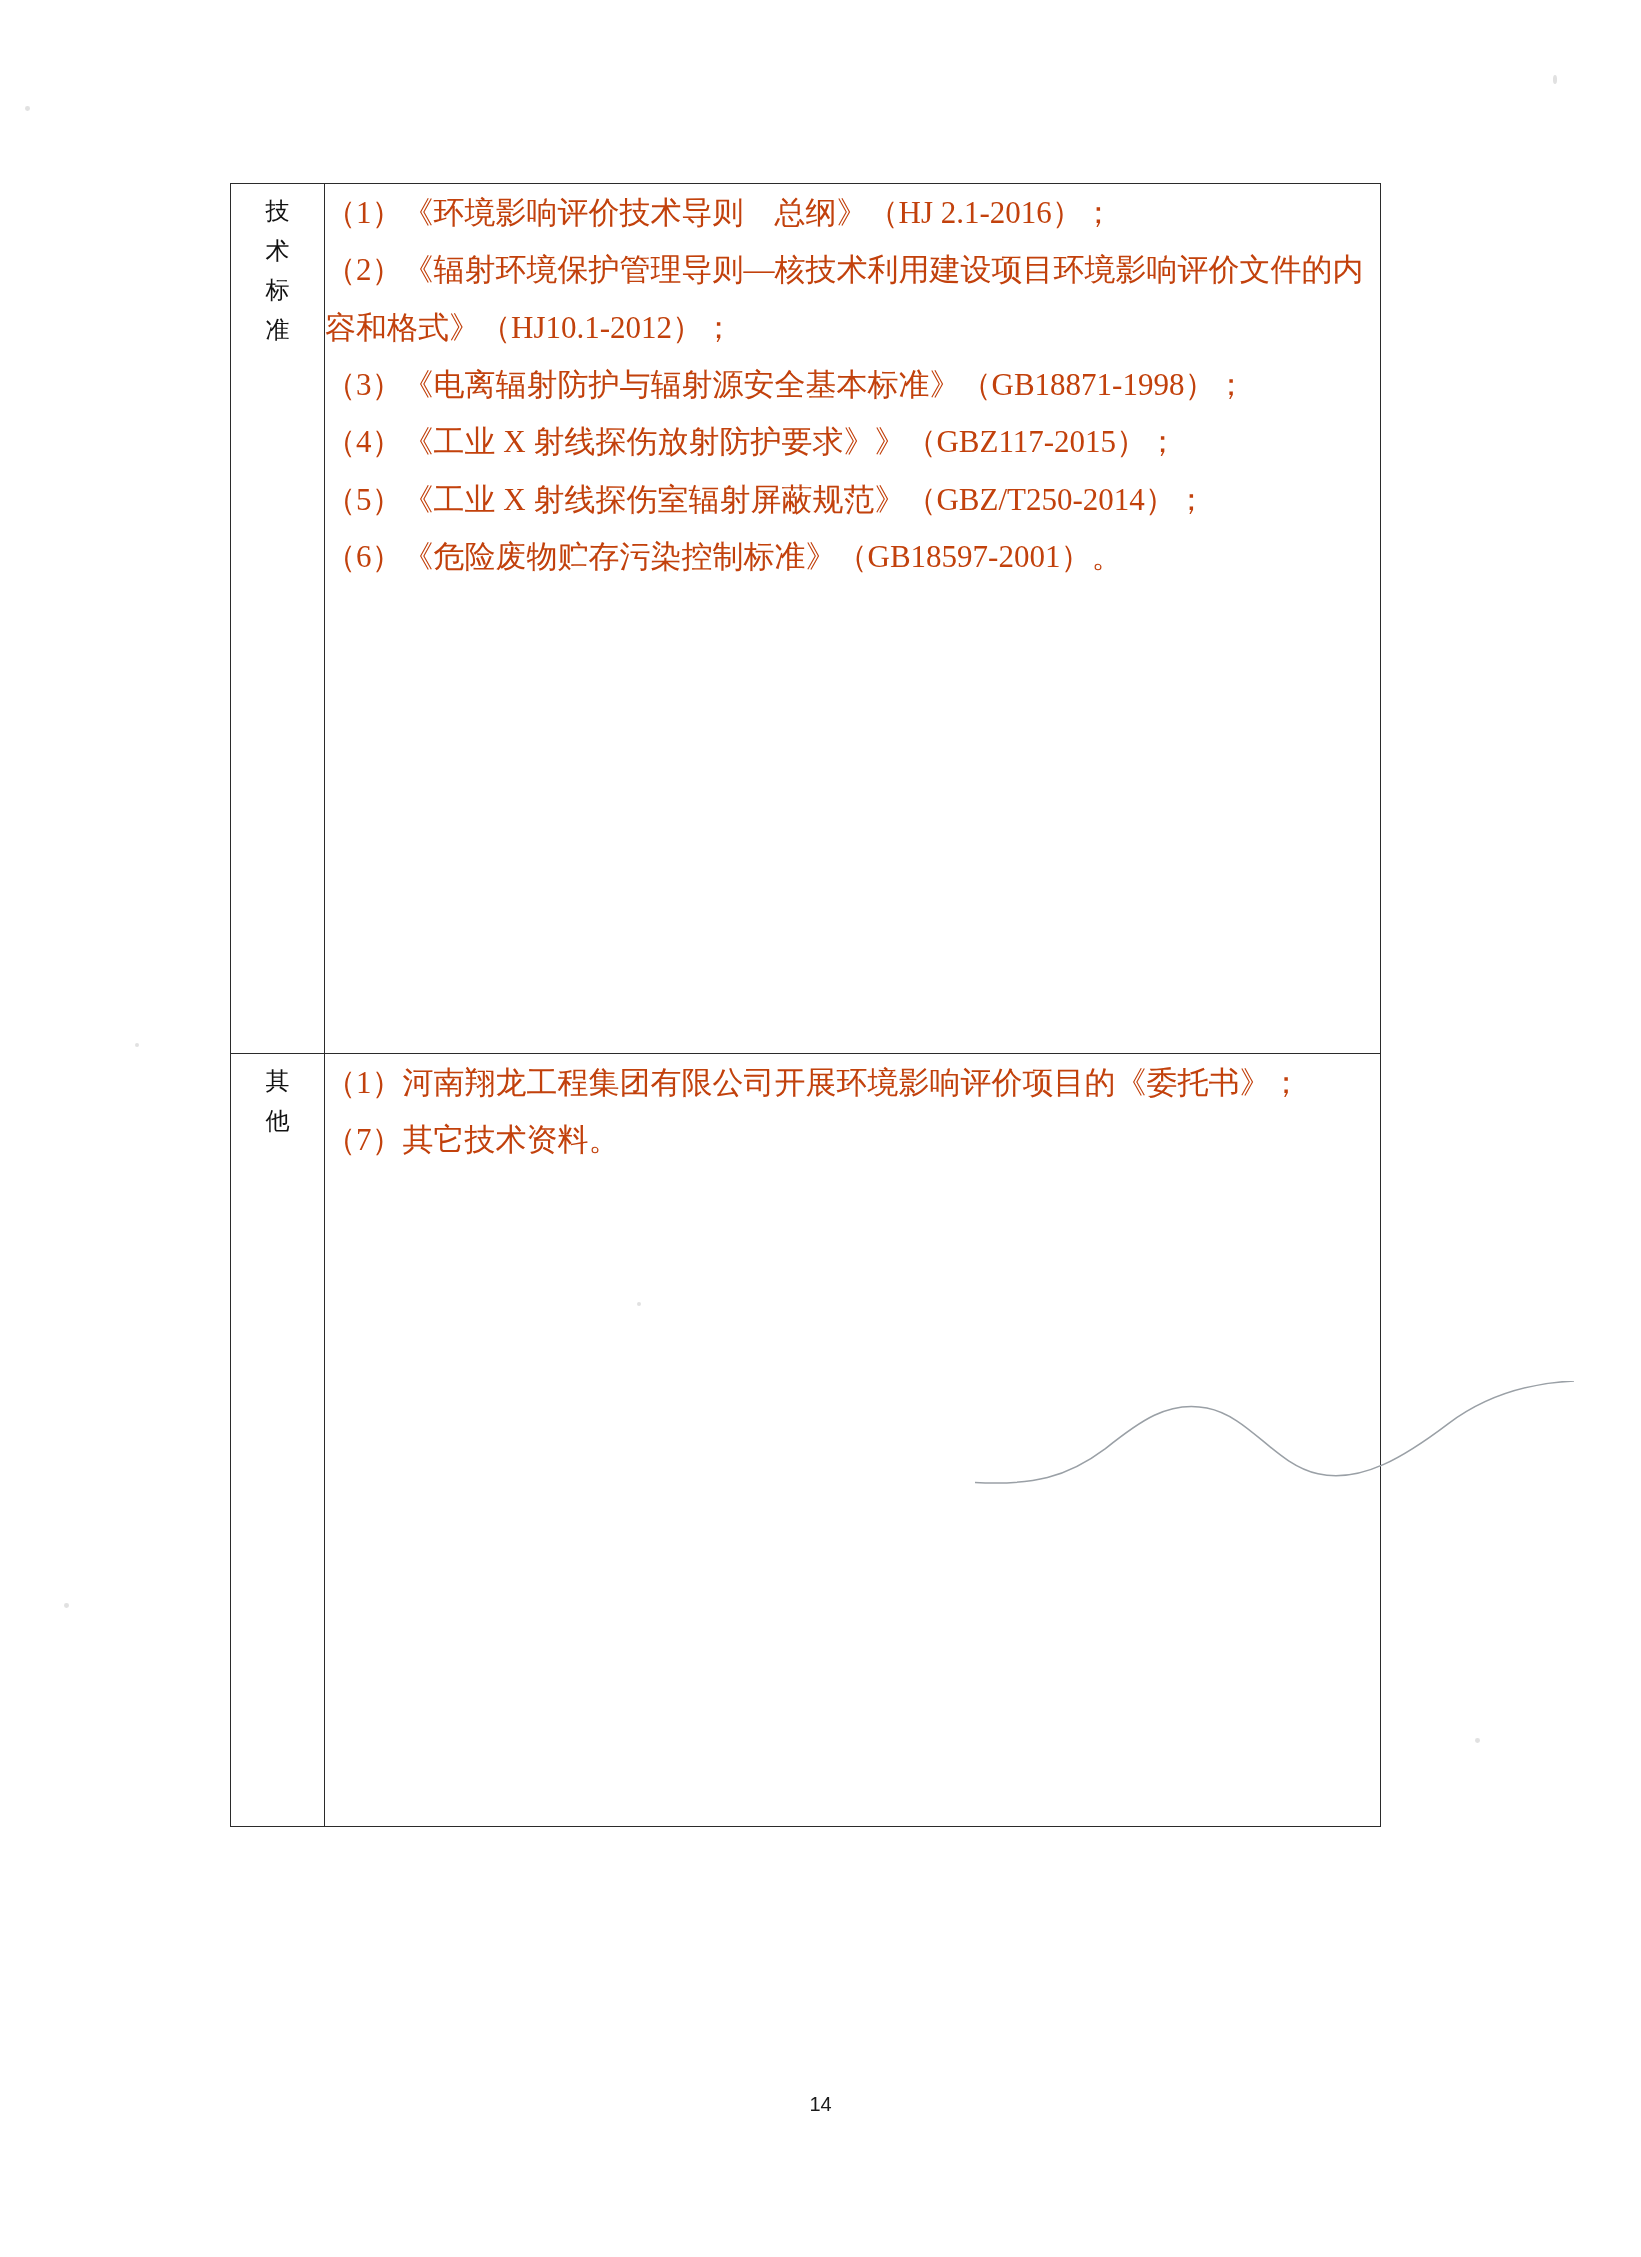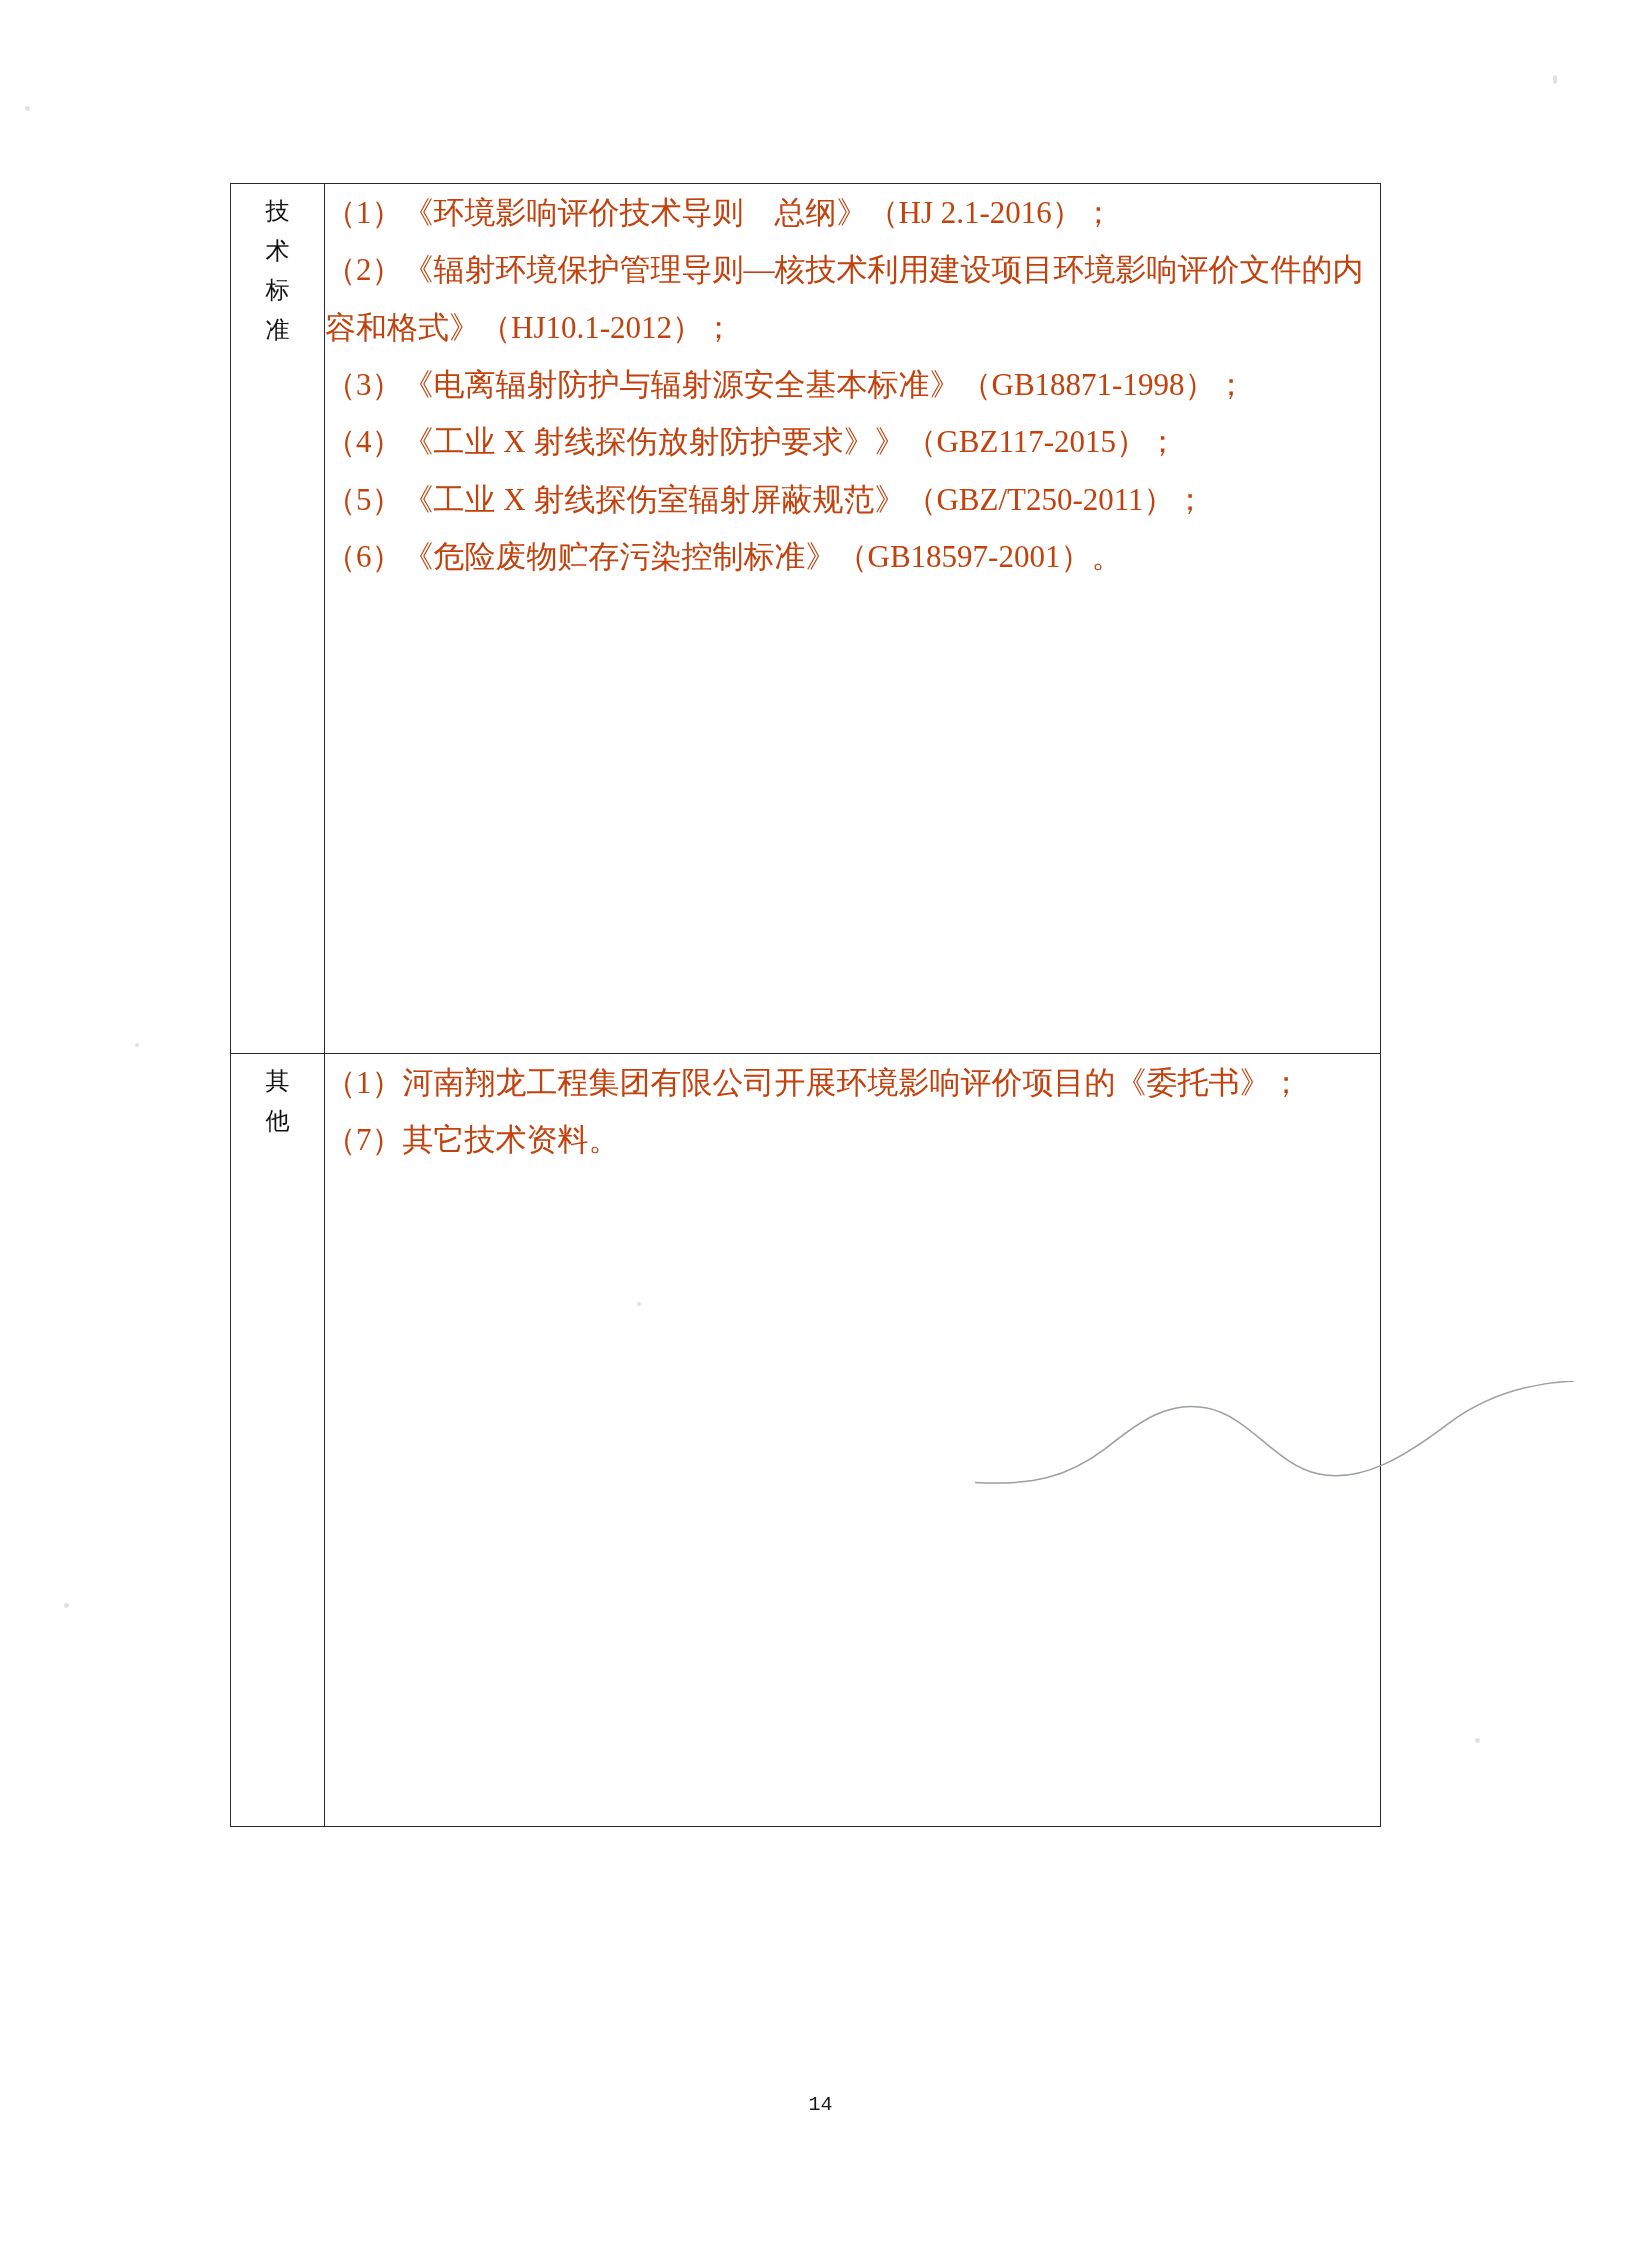--- a/index.html
+++ b/index.html
@@ -75,21 +75,21 @@
   }
 
   .page-number {
     position: absolute;
     left: 0;
     top: 2093px;
     width: 1641px;
     text-align: center;
     font-size: 20px;
     color: #1a1a1a;
-    font-family: Liberation Mono, monospace;
+    font-family: Liberation Sans, sans-serif;
   }
 
   .squiggle {
     position: absolute;
     left: 975px;
     top: 1381px;
     width: 599px;
     height: 145px;
     pointer-events: none;
   }
@@ -118,21 +118,21 @@
         <span class="ch">技</span>
         <span class="ch">术</span>
         <span class="ch">标</span>
         <span class="ch">准</span>
       </td>
       <td class="content-cell">
         <div class="line">（1）《环境影响评价技术导则　总纲》（HJ 2.1-2016）；</div>
         <div class="line">（2）《辐射环境保护管理导则—核技术利用建设项目环境影响评价文件的内容和格式》（HJ10.1-2012）；</div>
         <div class="line">（3）《电离辐射防护与辐射源安全基本标准》（GB18871-1998）；</div>
         <div class="line">（4）《工业 X 射线探伤放射防护要求》》（GBZ117-2015）；</div>
-        <div class="line">（5）《工业 X 射线探伤室辐射屏蔽规范》（GBZ/T250-2011）；</div>
+        <div class="line">（5）《工业 X 射线探伤室辐射屏蔽规范》（GBZ/T250-2014）；</div>
         <div class="line">（6）《危险废物贮存污染控制标准》（GB18597-2001）。</div>
       </td>
     </tr>
     <tr class="row-other">
       <td class="label-cell">
         <span class="ch">其</span>
         <span class="ch">他</span>
       </td>
       <td class="content-cell">
         <div class="line">（1）河南翔龙工程集团有限公司开展环境影响评价项目的《委托书》；</div>

